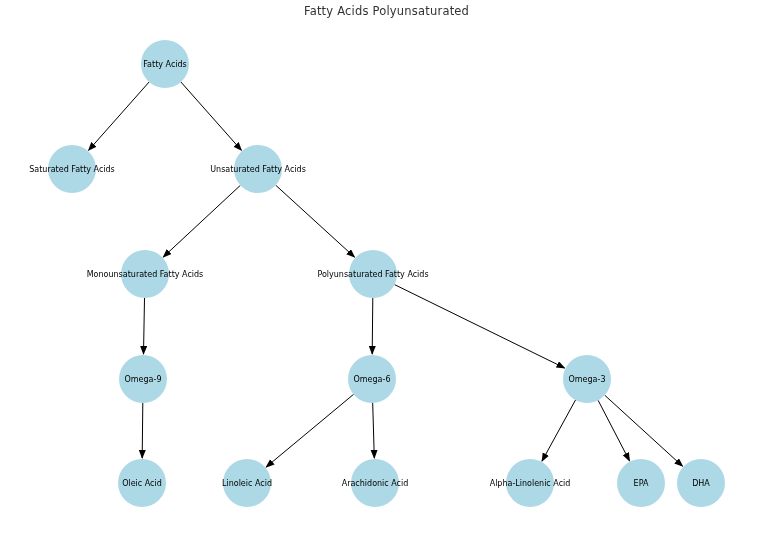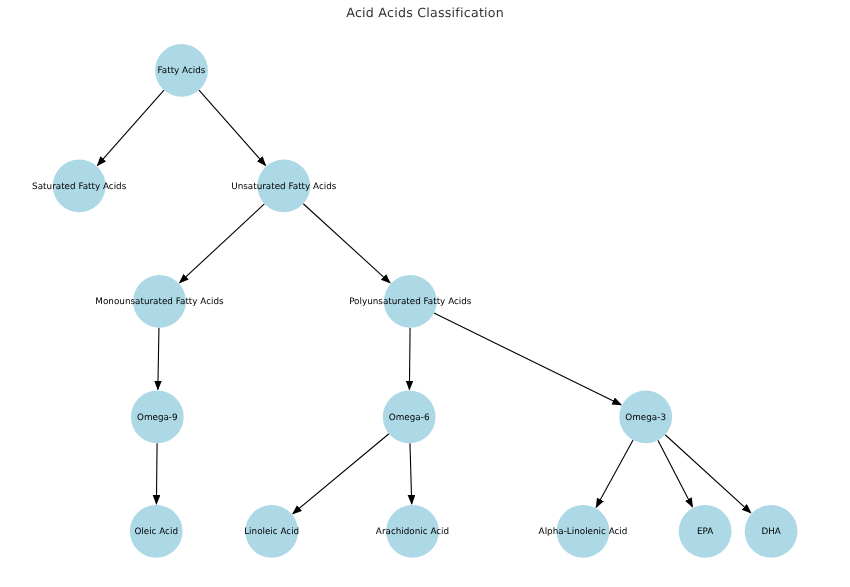--- a/index.html
+++ b/index.html
@@ -33,21 +33,21 @@
   svg.graph text {
     font-family: "DejaVu Sans", sans-serif;
     font-size: 8px;
     fill: #000000;
   }
 </style>
 </head>
 <body>
 
 <div class="figure">
-  <div class="figure-title">Acid Acids Classification</div>
+  <div class="figure-title">Fatty Acids Polyunsaturated</div>
   <svg class="graph" width="773" height="534" viewBox="0 0 773 534">
     <defs>
       <marker id="arrowhead" markerUnits="userSpaceOnUse" markerWidth="9" markerHeight="8" refX="8" refY="3.5" orient="auto">
         <path d="M0,0 L9,3.5 L0,7 Z" fill="#000000"></path>
       </marker>
     </defs>
     <g id="edges-layer">
         <line x1="149.1" y1="82.0" x2="88.6" y2="150.3" stroke="#000000" stroke-width="1" marker-end="url(#arrowhead)"></line>
         <line x1="180.9" y1="82.0" x2="241.4" y2="150.3" stroke="#000000" stroke-width="1" marker-end="url(#arrowhead)"></line>
         <line x1="240.4" y1="185.3" x2="163.3" y2="257.0" stroke="#000000" stroke-width="1" marker-end="url(#arrowhead)"></line>

